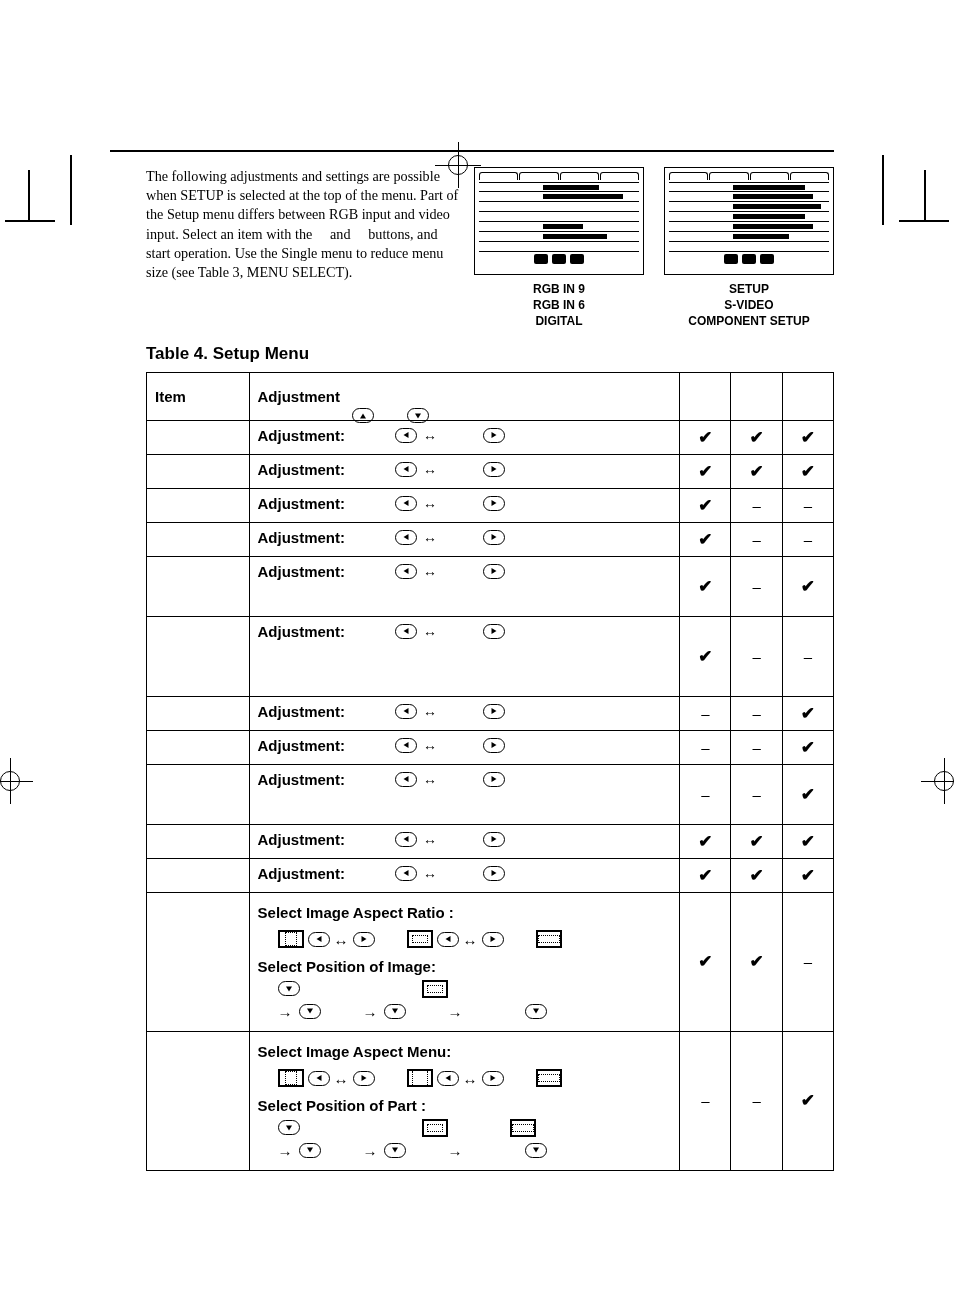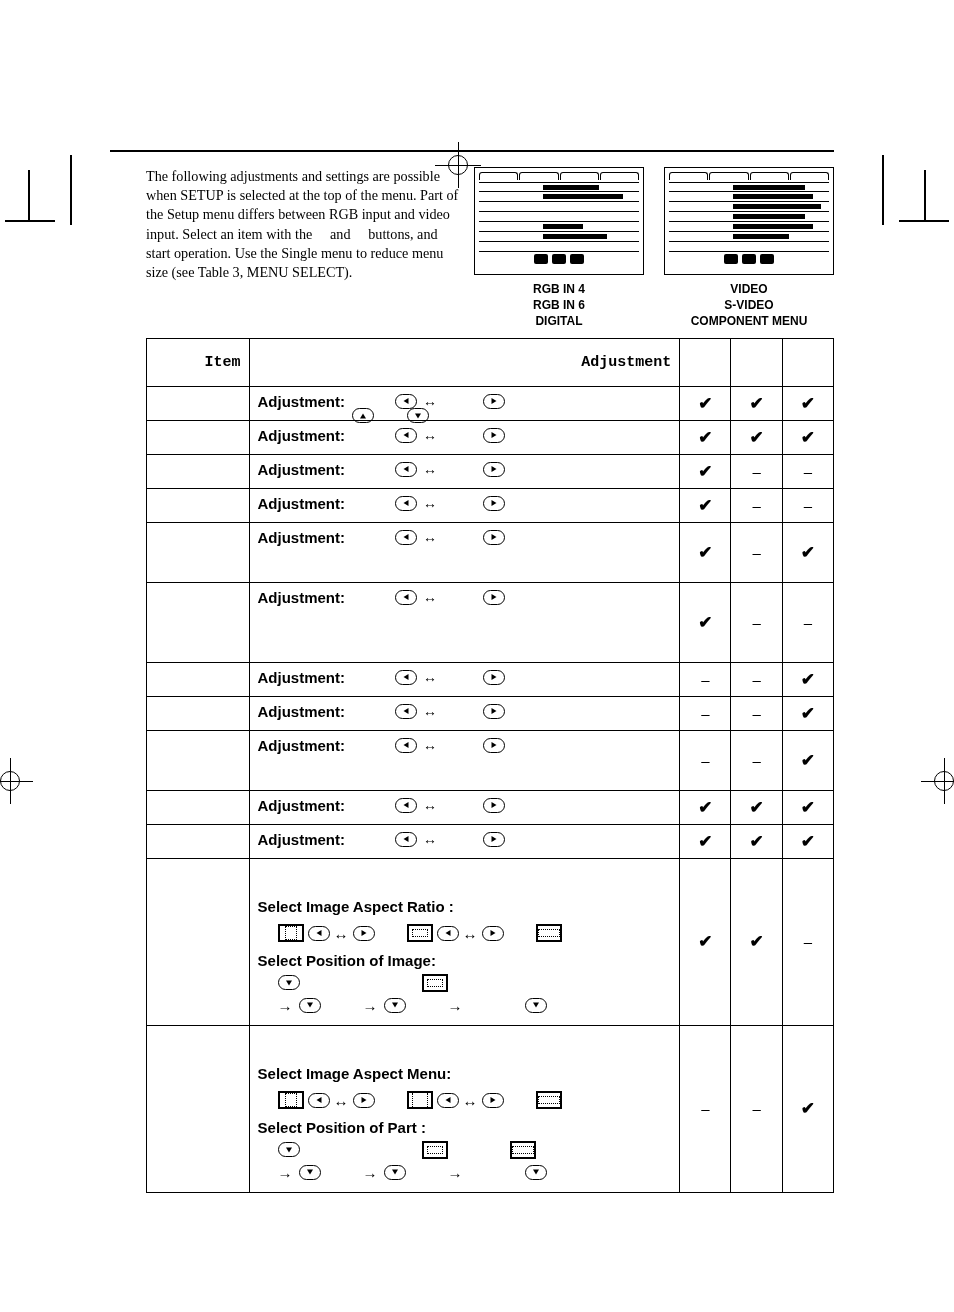--- a/index.html
+++ b/index.html
@@ -73,25 +73,24 @@
     border: 1.5px solid #000;
     font-family: Arial, Helvetica, sans-serif;
     font-size: 15px;
   }
   table.setup th, table.setup td {
     border: 1.5px solid #000;
     padding: 6px 8px;
     vertical-align: top;
   }
   table.setup th {
-    text-align: right;
+    text-align: left;
     font-weight: bold;
     height: 48px;
     vertical-align: middle;
-    font-family: Liberation Mono, monospace;
   }
   .col-item { width: 100px; }
   .col-desc { width: 420px; }
   .col-c { width: 50px; text-align: center; vertical-align: middle !important; }
   .check { font-weight: bold; font-size: 17px; }
   .dash { font-size: 15px; }
 
   .desc-cell { position: relative; }
   .adj-line { display: flex; align-items: center; font-weight: bold; }
   .adj-label { display: inline-block; }
@@ -140,21 +139,21 @@
   .aspect-icon.center::after {
     content:''; position:absolute; left:3px; right:3px; top:3px; bottom:3px; border: 1.2px dotted #000;
   }
   .aspect-icon.full::after {
     content:''; position:absolute; left:0; right:0; top:3px; bottom:3px; border: 1.2px dotted #000;
   }
   .aspect-icon.wide::after {
     content:''; position:absolute; left:3px; right:3px; top:0; bottom:0; border-left:1.2px dotted #000; border-right:1.2px dotted #000;
   }
 
-  .subblock { font-weight: bold; line-height: 1.8; margin-top: 28px; }
+  .subblock { font-weight: bold; line-height: 1.8; }
   .subblock .row { display: flex; align-items: center; flex-wrap: wrap; gap: 6px; margin-left: 20px; font-weight: normal; }
   .subblock .row .grp { display: inline-flex; align-items: center; gap: 4px; }
 
   .tall td { height: 60px; }
   .taller td { height: 80px; }
   .normal td { height: 30px; }
 
 </style>
 </head>
 <body>
@@ -219,21 +218,21 @@
                   <div class="fig-bar" style="left:40%; width:40%;"></div>
                 </div>
               <div class="fig-row"></div>
             </div>
             <div class="fig-bottom">
                 <span></span>
                 <span></span>
                 <span></span>
               </div>
           </div>
-          <div>RGB IN 4</div>
+          <div>RGB IN 9</div>
           <div>RGB IN 6</div>
           <div>DIGITAL</div>
         </div>
 
         <div class="fig">
           <div class="fig-box">
             <div class="fig-tabs">
                 <div></div>
                 <div></div>
                 <div></div>
@@ -259,27 +258,28 @@
                   <div class="fig-bar" style="left:40%; width:35%;"></div>
                 </div>
               <div class="fig-row"></div>
             </div>
             <div class="fig-bottom">
                 <span></span>
                 <span></span>
                 <span></span>
               </div>
           </div>
-          <div>VIDEO</div>
+          <div>SETUP</div>
           <div>S-VIDEO</div>
-          <div>COMPONENT MENU</div>
+          <div>COMPONENT SETUP</div>
         </div>
       </div>
     </div>
 
+    <div class="table-title">Table 4. Setup Menu</div>
 
     <table class="setup">
       <thead>
         <tr>
           <th class="col-item">Item</th>
           <th class="col-desc">Adjustment</th>
           <th class="col-c"></th>
           <th class="col-c"></th>
           <th class="col-c"></th>
         </tr>

